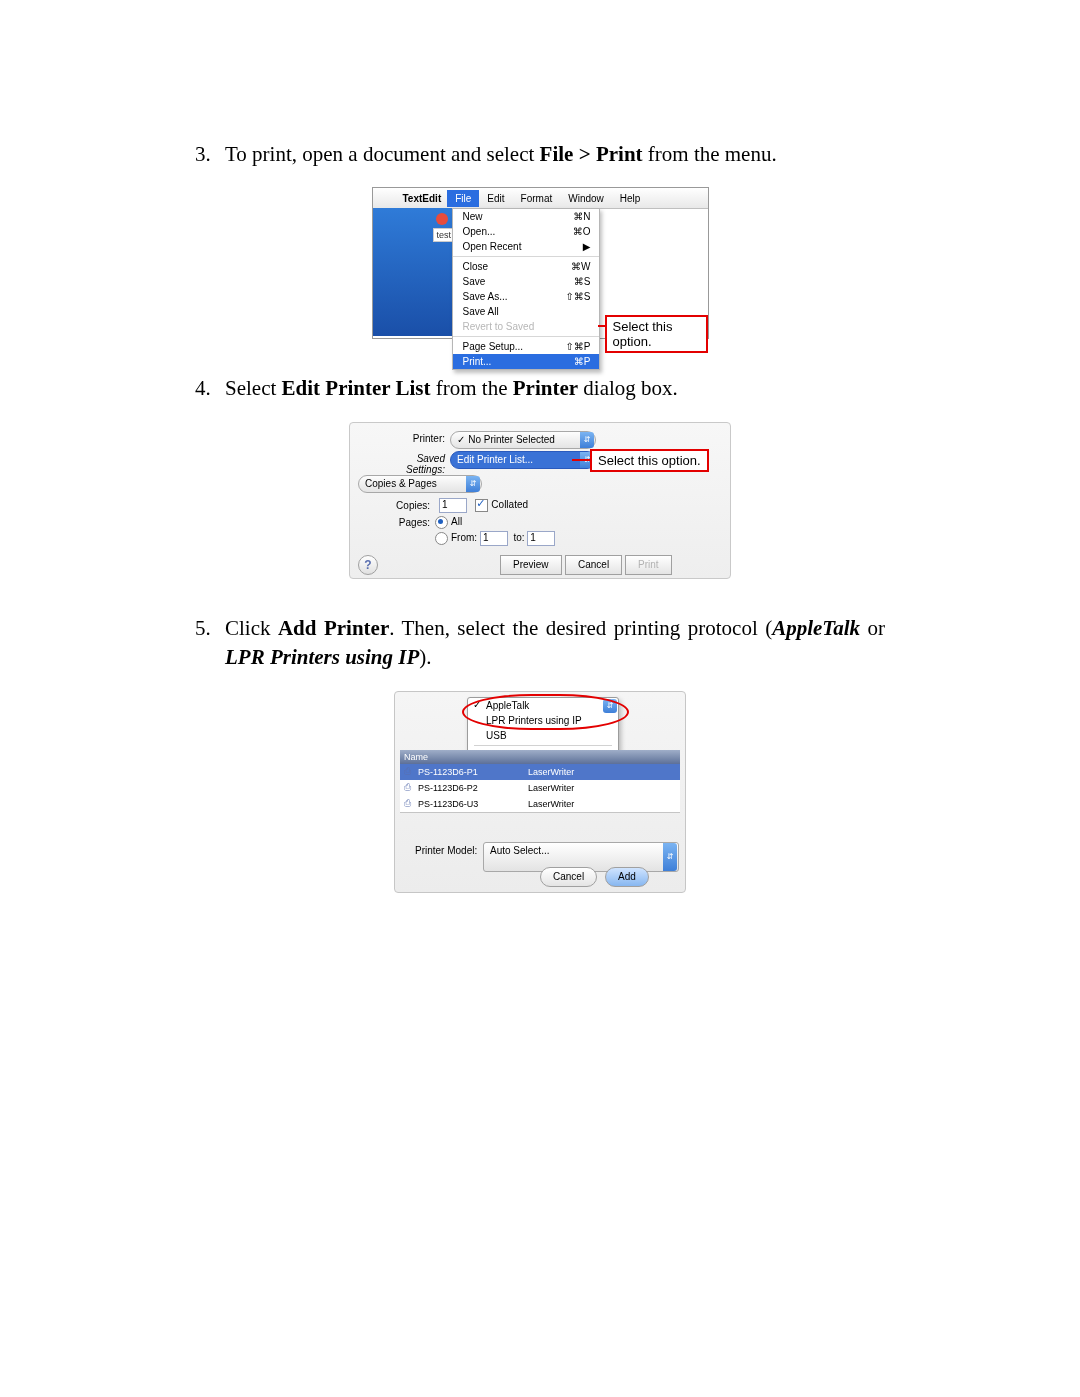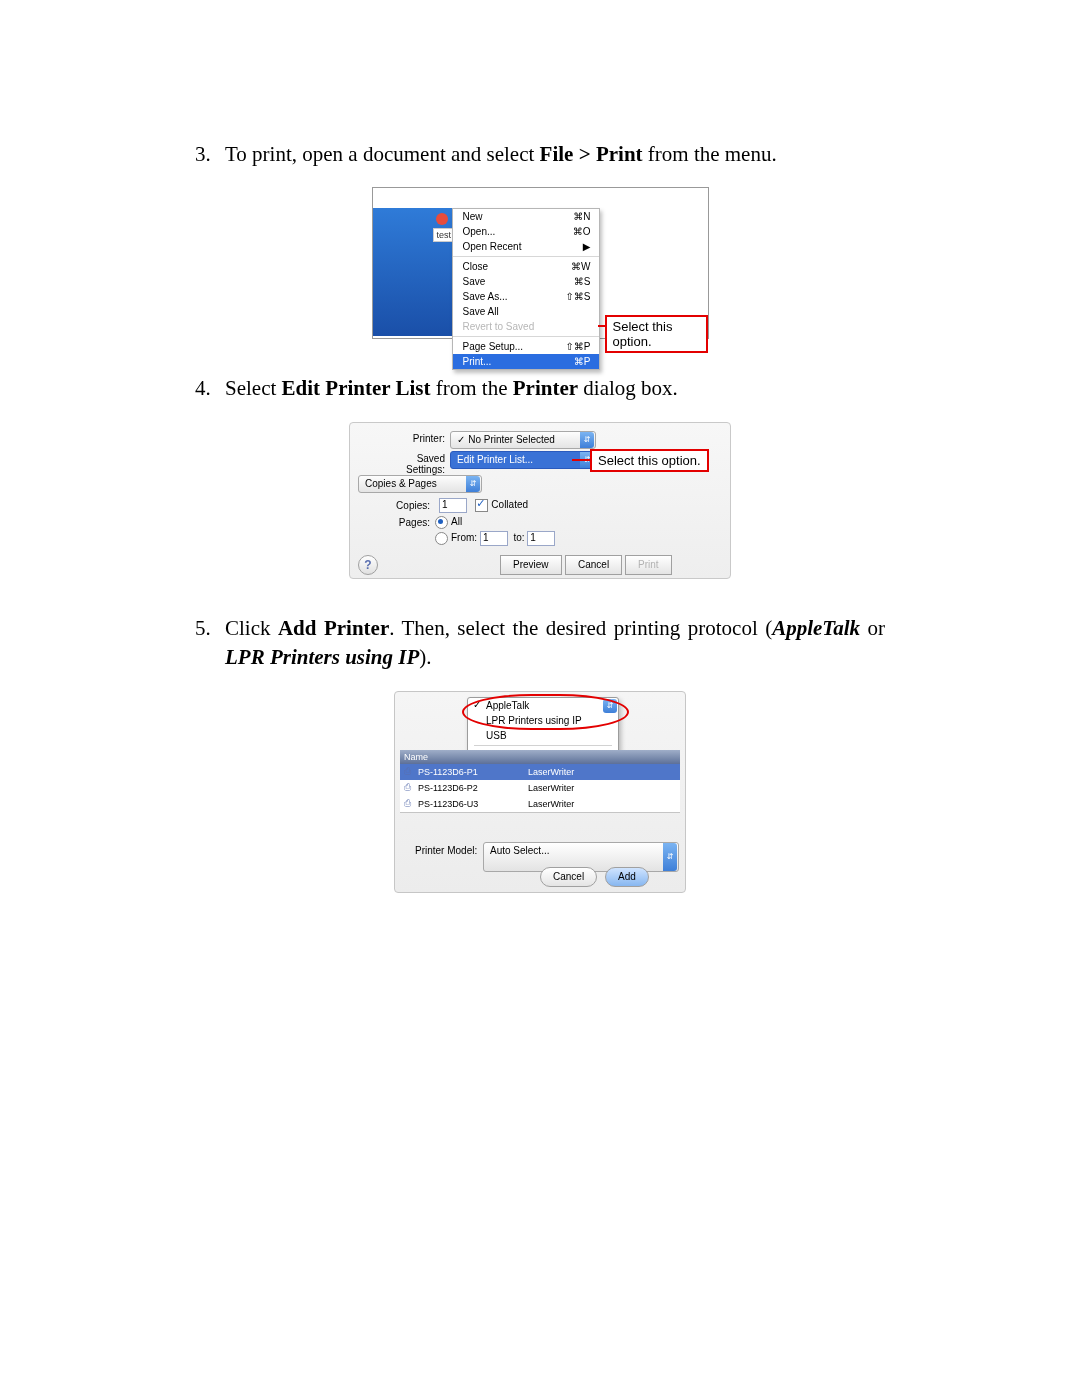--- a/index.html
+++ b/index.html
@@ -120,21 +120,21 @@
     color:#000;
     background:linear-gradient(#f7f7f7,#eeeeee);
     border:1px solid #c9c9c9;
     border-radius:4px;
   }
   .fig2 .lbl { position:absolute; text-align:right; }
   .fig2 .combo {
     position:absolute;
     background:linear-gradient(#fdfdfd,#e4e4e4);
     border:1px solid #a8a8a8;
-    border-radius:3px;
+    border-radius:9px;
     height:16px;
     font-size:10px;
     display:flex; align-items:center; padding:0 18px 0 6px;
   }
   .fig2 .combo .arrow {
     position:absolute; right:1px; top:0; bottom:0; width:14px;
     background:linear-gradient(#7bb4f2,#3e7fd8);
     border-radius:0 3px 3px 0;
     color:#fff;
     display:flex; align-items:center; justify-content:center; font-size:8px;
@@ -256,20 +256,29 @@
 
   <div class="step">
     <div class="step-num">3.</div>
     <div class="step-body">
       <span>To print, open a document and select </span><span class="bold">File &gt; Print</span><span> from the menu.</span>
     </div>
   </div>
 
   <div class="fig-wrap">
     <div class="fig1">
+      <div class="menubar">
+        <span class="apple"></span>
+        <span class="appname">TextEdit</span>
+        <span class="mtop active">File</span>
+        <span class="mtop">Edit</span>
+        <span class="mtop">Format</span>
+        <span class="mtop">Window</span>
+        <span class="mtop">Help</span>
+      </div>
       <div class="bluebg"></div>
       <div class="winbtn"></div>
       <div class="tabtext">test</div>
       <div class="titletab">Intitled</div>
       <div class="filemenu">
         <div class="row">
             <span>New</span>
             <span>⌘N</span>
           </div>
         <div class="row">
@@ -323,21 +332,21 @@
     </div>
   </div>
 
   <div class="fig-wrap">
     <div class="fig2">
       <div class="lbl" style="left:40px; top:10px; width:55px;">Printer:</div>
       <div class="combo" style="left:100px; top:8px; width:120px;">
         <span>✓ No Printer Selected</span>
         <span class="arrow">⇵</span>
       </div>
-      <div class="lbl" style="left:25px; top:30px; width:70px;">Saved Settings:</div>
+      <div class="lbl" style="left:25px; top:30px; width:70px;font-style:italic;">Saved Settings:</div>
       <div class="combo open" style="left:100px; top:28px; width:120px;">
         <span>Edit Printer List...</span>
         <span class="arrow">⇵</span>
       </div>
       <div class="callline2" style="left:222px; top:36px; width:18px;"></div>
       <div class="callout2" style="left:240px; top:26px;">Select this option.</div>
 
       <div class="combo" style="left:8px; top:52px; width:98px;">
         <span>Copies &amp; Pages</span>
         <span class="arrow">⇵</span>

